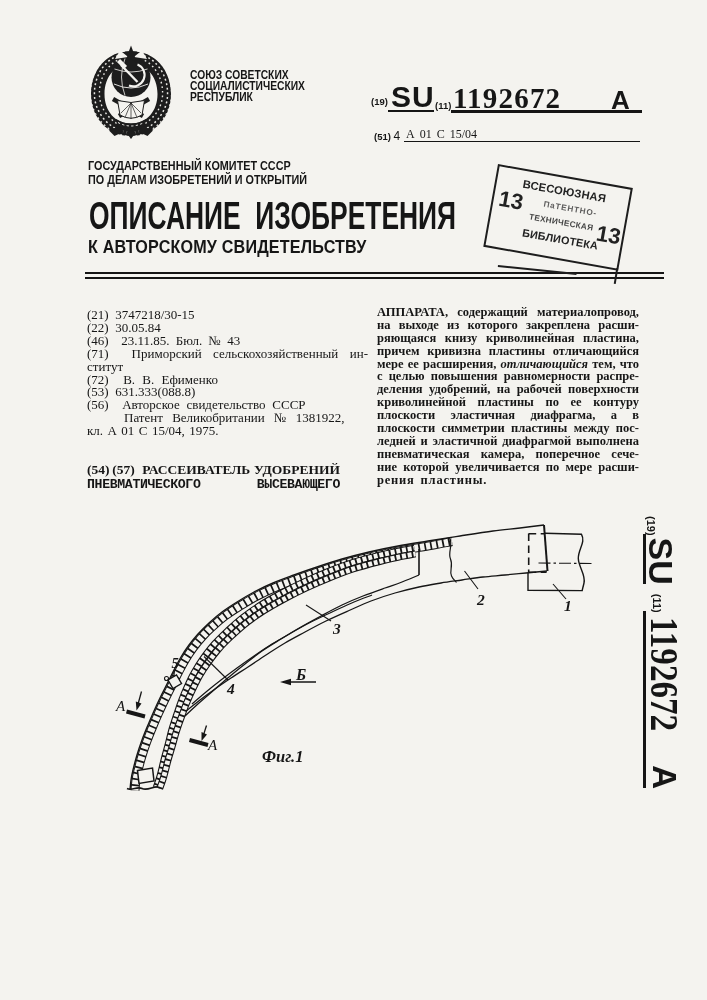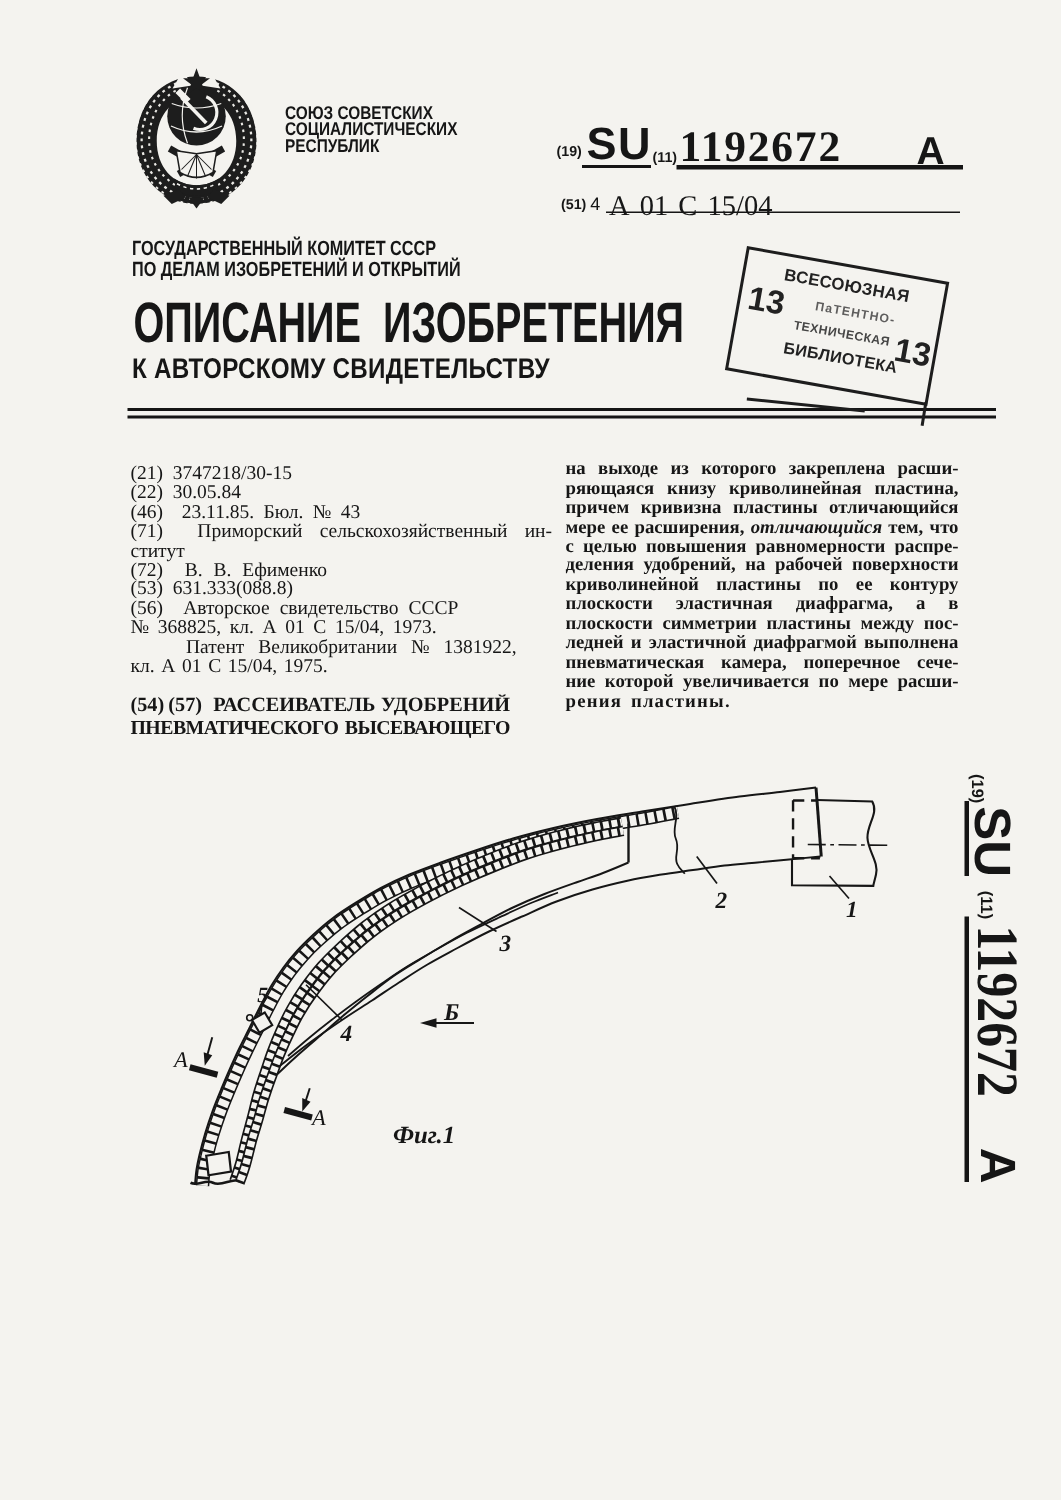--- a/index.html
+++ b/index.html
@@ -71,21 +71,21 @@
 <div class="abs" style="left:371px;top:96px;font-size:9.5px;font-weight:bold;">(19)</div>
 <div class="abs" style="left:391px;top:80px;font-size:30px;font-weight:bold;letter-spacing:1px;">SU</div>
 <div class="abs" style="left:388px;top:109.5px;width:46px;height:2.6px;background:#151515;"></div>
 <div class="abs" style="left:435px;top:100px;font-size:9.5px;font-weight:bold;">(11)</div>
 <div class="abs" style="left:453px;top:82px;font-size:29px;font-weight:bold;font-family:'Liberation Serif',serif;letter-spacing:1.2px;">1192672</div>
 <div class="abs" style="left:611px;top:85px;font-size:26px;font-weight:bold;">А</div>
 <div class="abs" style="left:451px;top:110px;width:191px;height:2.6px;background:#151515;"></div>
 
 <div class="abs" style="left:374px;top:131px;font-size:9.5px;font-weight:bold;text-align:center;">(51)</div>
 <div class="abs" style="left:393.5px;top:129px;font-size:12px;">4</div>
-<div class="abs" style="left:406px;top:127px;font-size:19px;font-family:'Liberation Serif',serif;word-spacing:2px;text-align:center;">А 01 С 15/04</div>
+<div class="abs" style="left:406px;top:127px;font-size:12px;font-family:'Liberation Serif',serif;word-spacing:2px;text-align:center;">А 01 С 15/04</div>
 <div class="abs" style="left:404px;top:140.5px;width:236px;height:1.6px;background:#151515;"></div>
 
 <div class="abs" style="left:498px;top:164px;width:133px;height:80px;border:2.6px solid #1d1d1d;transform:rotate(10.1deg);transform-origin:0 0;color:#222;">
 
   <div class="abs" style="left:26px;top:7px;font-size:11.2px;font-weight:bold;letter-spacing:0.2px;">ВСЕСОЮЗНАЯ</div>
 
   <div class="abs" style="left:50px;top:25px;font-size:8.2px;letter-spacing:0.8px;color:#444;font-weight:bold;opacity:0.85;">ПаТЕНТНО-</div>
 
   <div class="abs" style="left:38px;top:40px;font-size:8.2px;letter-spacing:0.3px;color:#333;font-weight:bold;opacity:0.9;">ТЕХНИЧЕСКАЯ</div>
 
@@ -102,31 +102,31 @@
 
 <div class="abs" style="left:87px;top:309px;width:281px;font-family:'Liberation Serif',serif;font-size:13px;line-height:12.9px;">
 <span class="ln">(21)&nbsp; 3747218/30-15</span>
 <span class="ln">(22)&nbsp; 30.05.84</span>
 <span class="ln" style="word-spacing:3px;">(46)&nbsp; 23.11.85.&nbsp;Бюл.&nbsp;№&nbsp;43</span>
 <span class="jln">(71)&nbsp; Приморский сельскохозяйственный ин-</span>
 <span class="ln">ститут</span>
 <span class="ln" style="word-spacing:4px;">(72)&nbsp; В. В. Ефименко</span>
 <span class="ln">(53)&nbsp; 631.333(088.8)</span>
 <span class="ln" style="word-spacing:3.5px;">(56)&nbsp; Авторское свидетельство СССР</span>
-<span class="ln" style="word-spacing:2.5px;">№ 368825, кл. А 01 С 15/04, 1973.</span>
 <span class="ln" style="word-spacing:6px;">&nbsp;&nbsp;&nbsp;&nbsp;Патент Великобритании №&nbsp;1381922,</span>
 <span class="ln" style="word-spacing:1.2px;">кл. А 01 С 15/04, 1975.</span>
 </div>
 
 <div class="abs" style="left:87px;top:463px;width:253px;font-family:'Liberation Serif',serif;font-size:13.5px;font-weight:bold;line-height:13.6px;">
     <span class="jln" style="height:14.5px;">(54) (57)&nbsp; РАССЕИВАТЕЛЬ УДОБРЕНИЙ</span>
-    <span class="jln" style="height:14.5px;font-size:13.2px;letter-spacing:-0.35px;">ПНЕВМАТИЧЕСКОГО ВЫСЕВАЮЩЕГО</span>
+    <span class="jln" style="height:14.5px;font-size:13.2px;letter-spacing:-0.35px;font-family:Liberation Mono, monospace;">ПНЕВМАТИЧЕСКОГО ВЫСЕВАЮЩЕГО</span>
   </div>
 
 <div class="abs" style="left:377px;top:306px;width:262px;font-family:'Liberation Serif',serif;font-size:12.5px;font-weight:bold;line-height:12.9px;">
+<span class="jln">АППАРАТА, содержащий материалопровод,</span>
 <span class="jln">на выходе из которого закреплена расши-</span>
 <span class="jln">ряющаяся книзу криволинейная пластина,</span>
 <span class="jln">причем кривизна пластины отличающийся по</span>
 <span class="jln">мере ее расширения, <i>отличающийся</i> тем, что</span>
 <span class="jln">с целью повышения равномерности распре-</span>
 <span class="jln">деления удобрений, на рабочей поверхности</span>
 <span class="jln">криволинейной пластины по ее контуру</span>
 <span class="jln">плоскости эластичная диафрагма, а в</span>
 <span class="jln">плоскости симметрии пластины между пос-</span>
 <span class="jln">ледней и эластичной диафрагмой выполнена</span>

